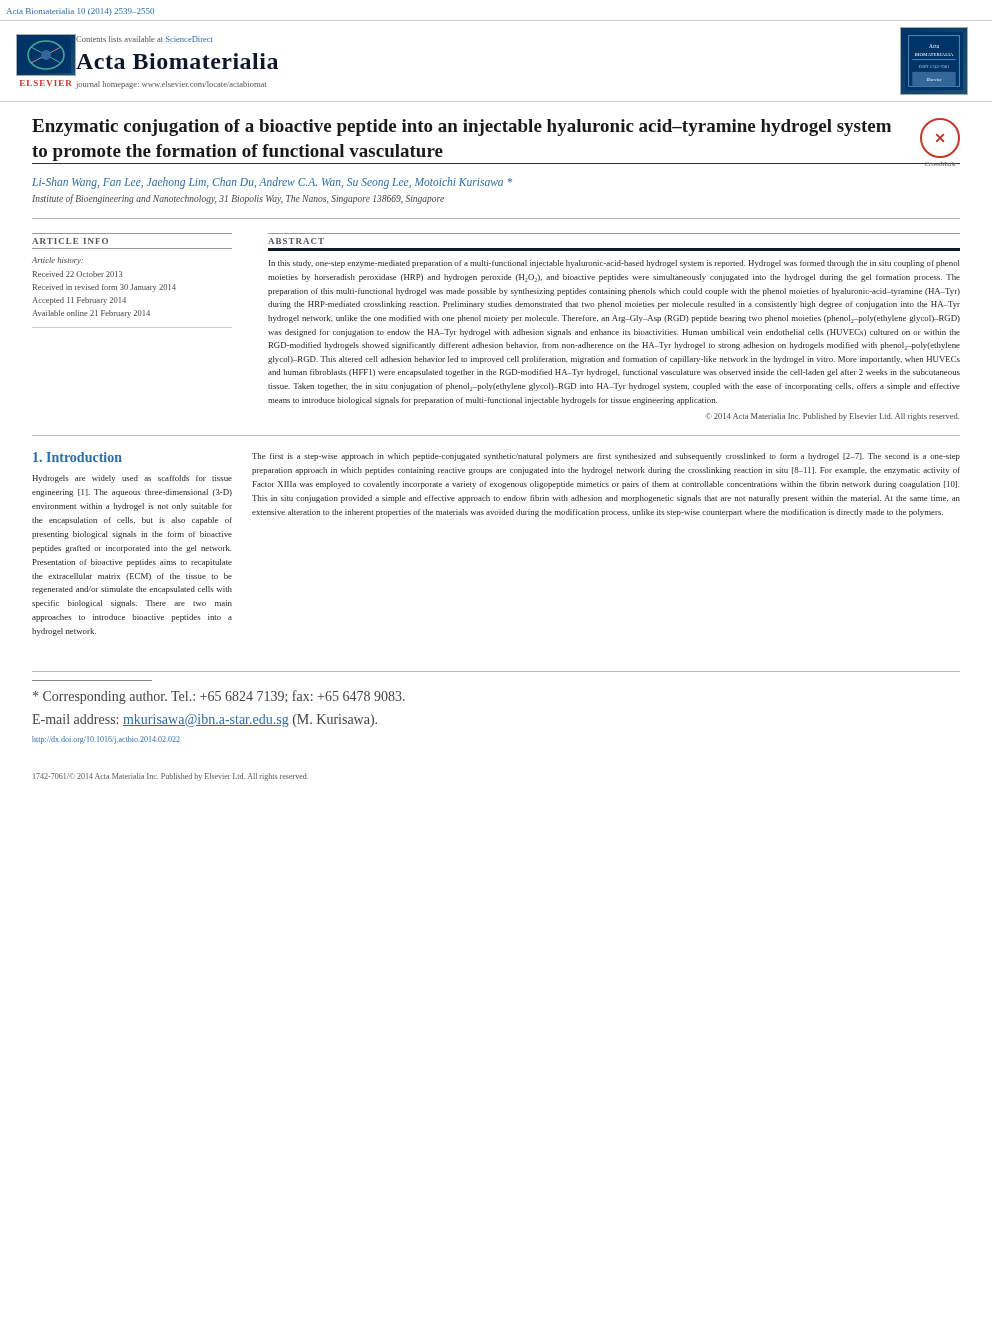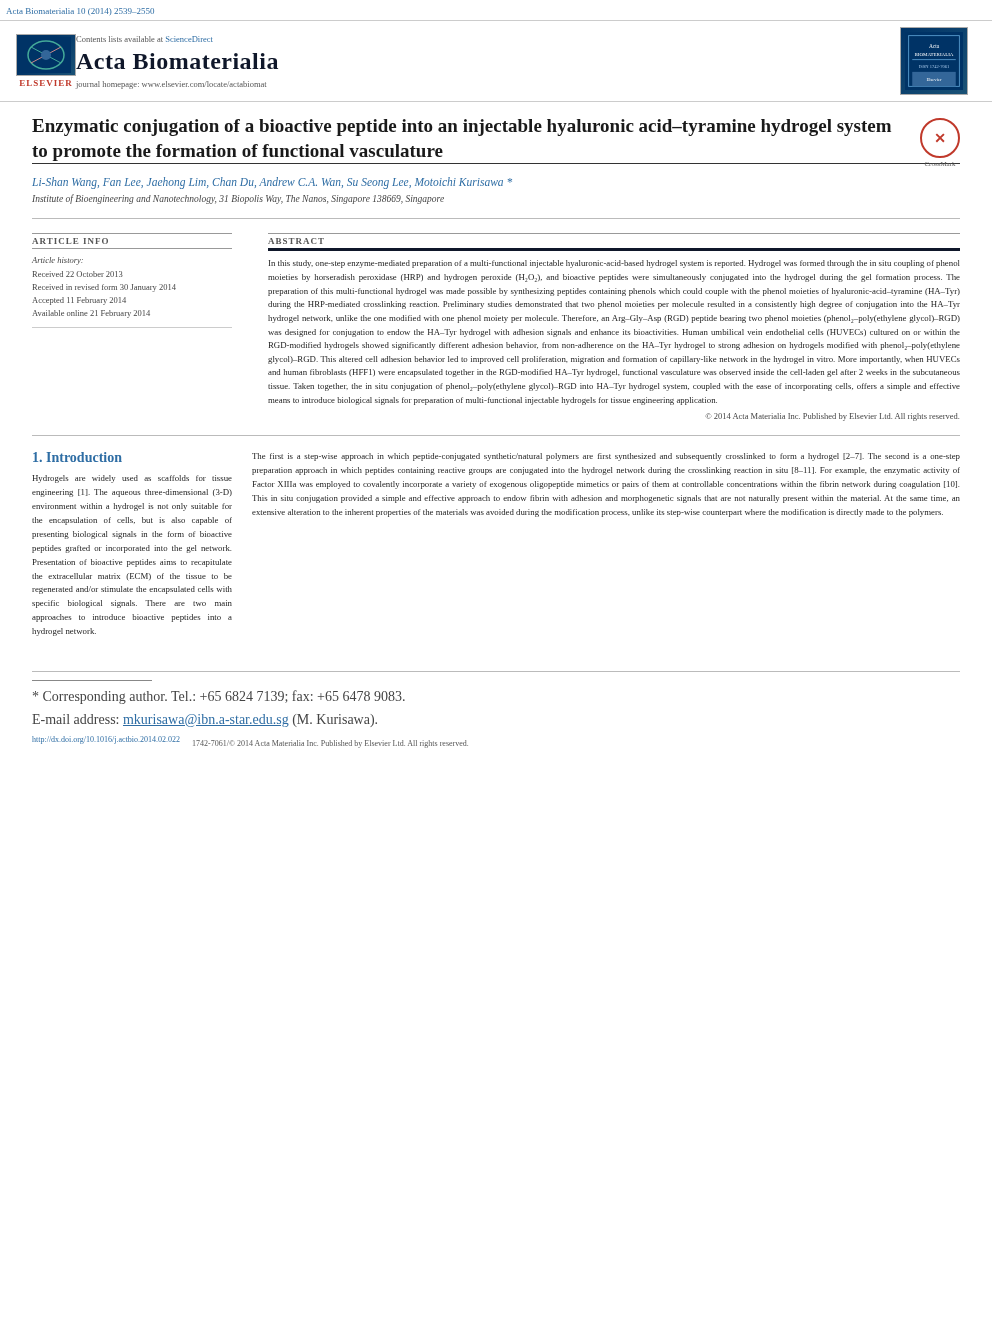--- a/index.html
+++ b/index.html
@@ -311,22 +311,22 @@
 
     .footnote {
       font-size: 14px;
       color: #444;
       margin-bottom: 3px;
       line-height: 1.4;
     }
 
     .footer-links {
       display: flex;
-      gap: 12px;
-      flex-direction: row;
+      gap: 24px;
+      flex-direction: column;
       margin-top: 6px;
     }
 
     .footer-link {
       color: #2e6da4;
       text-decoration: none;
       font-size: 8px;
     }
 
     .footer-copyright {

